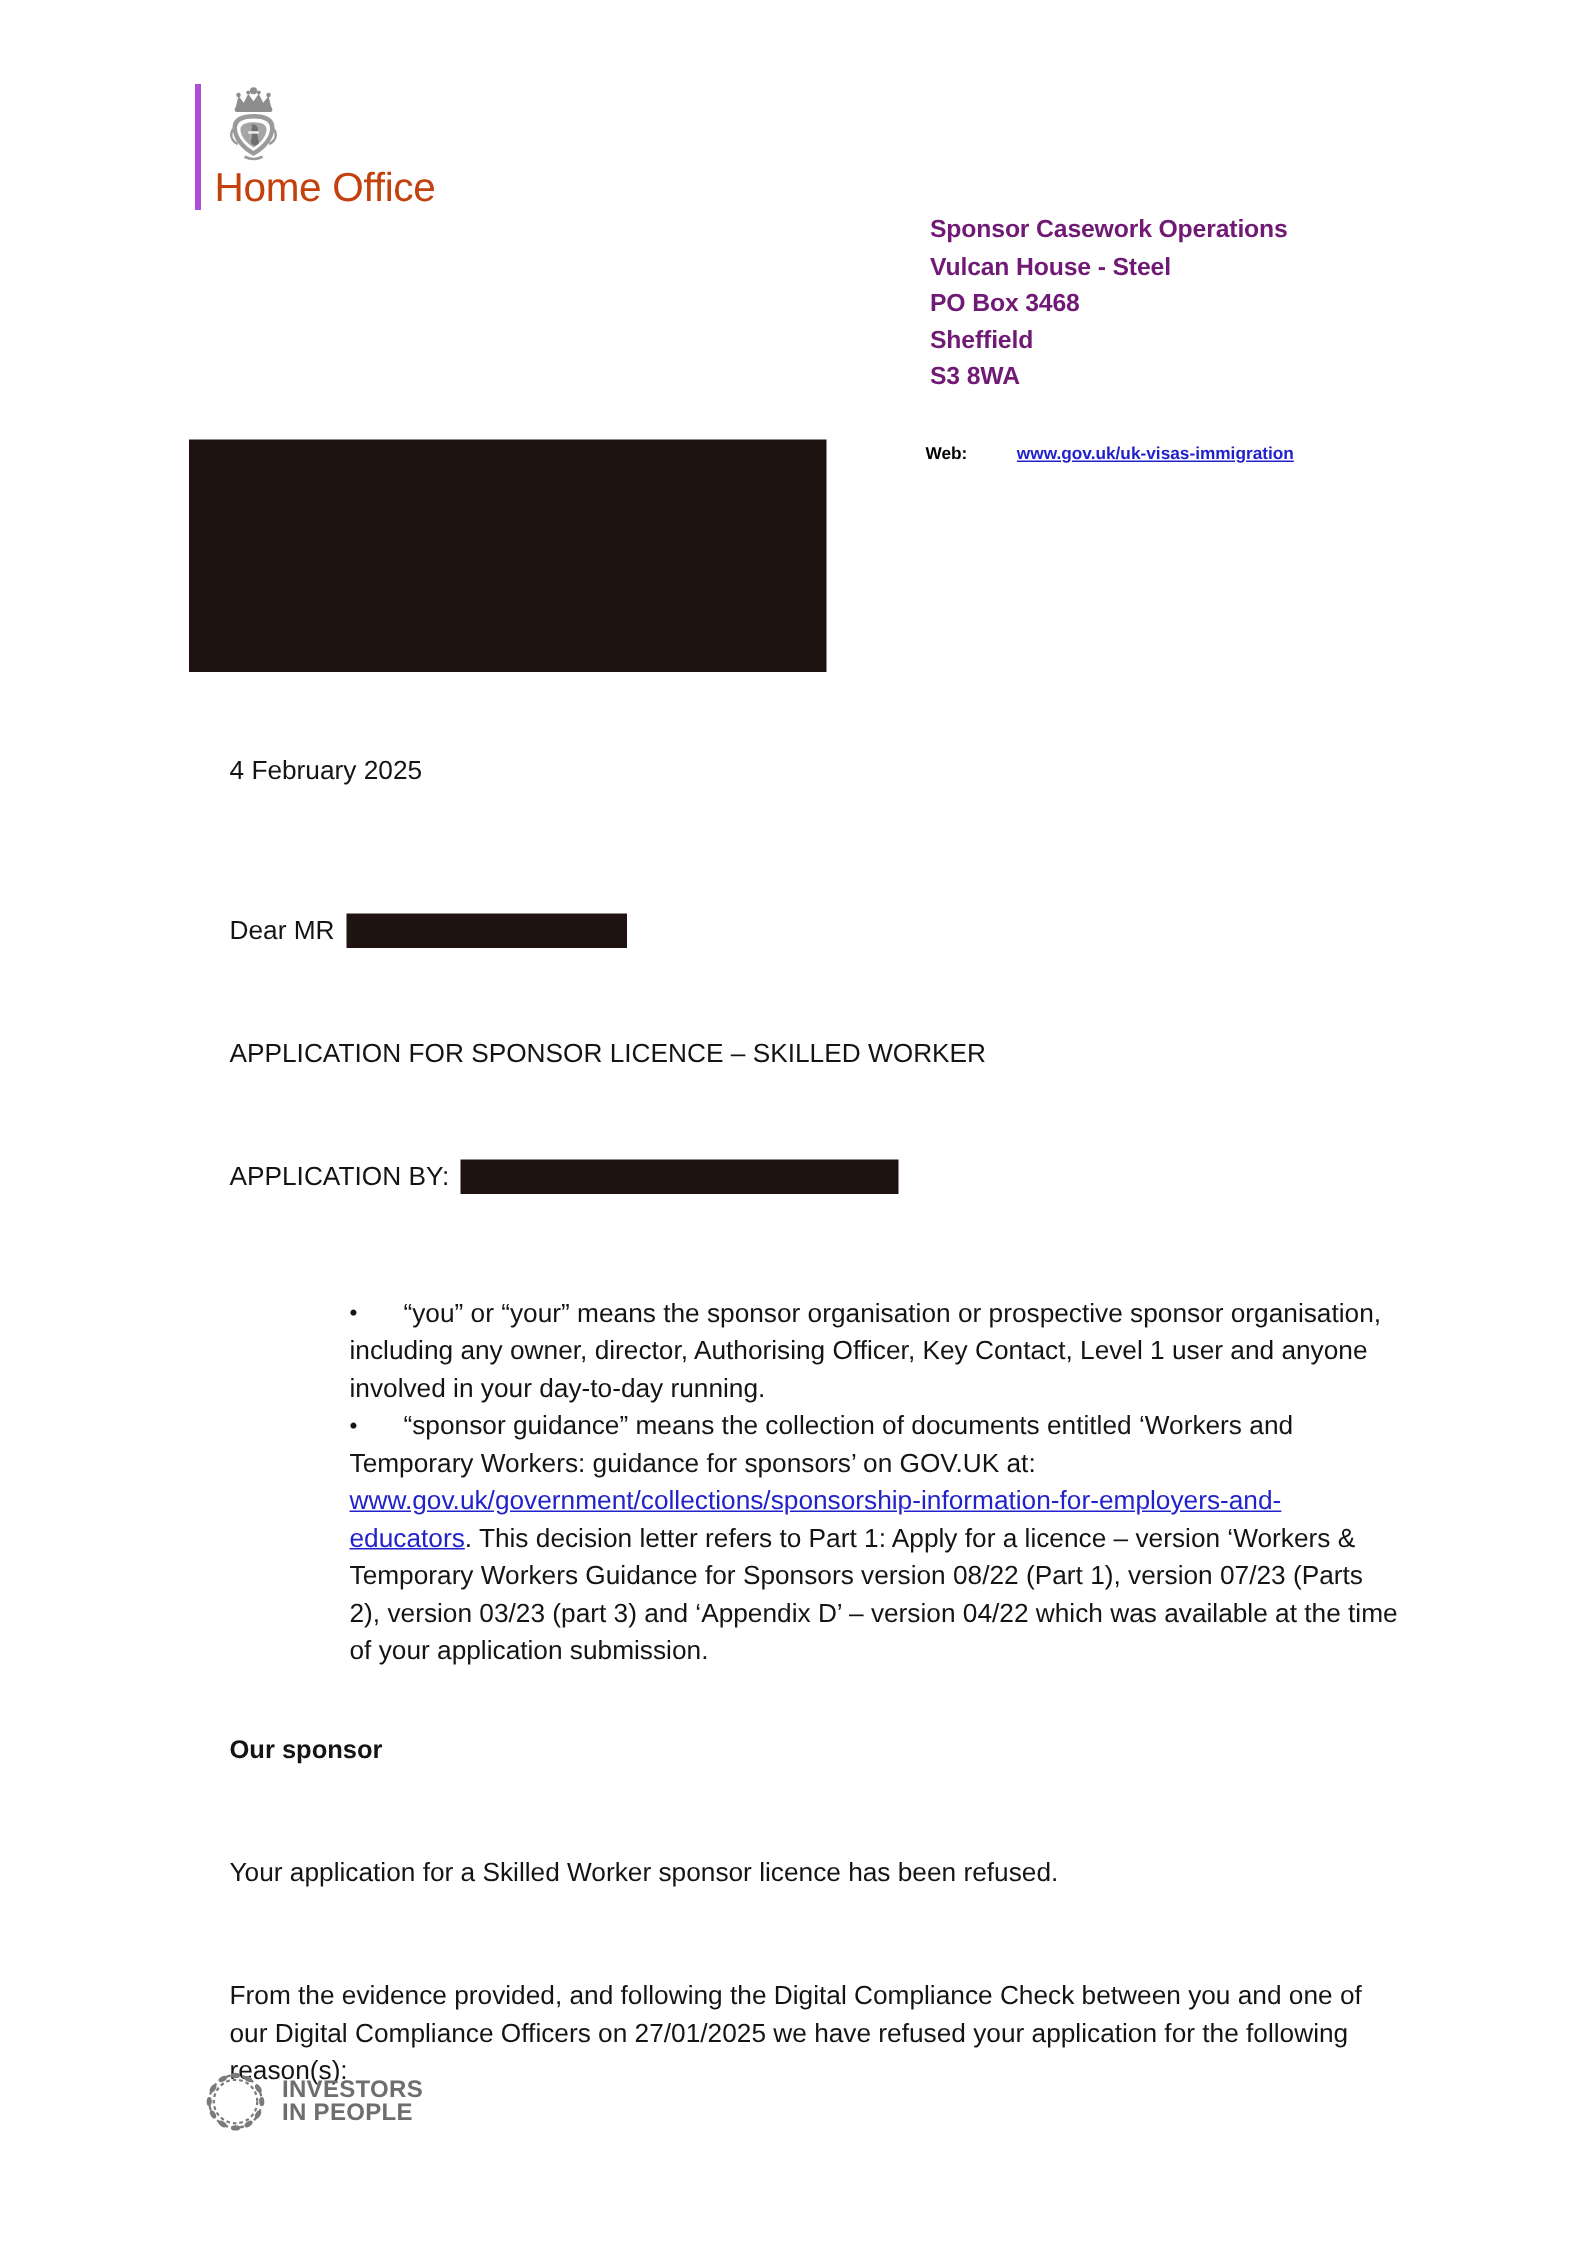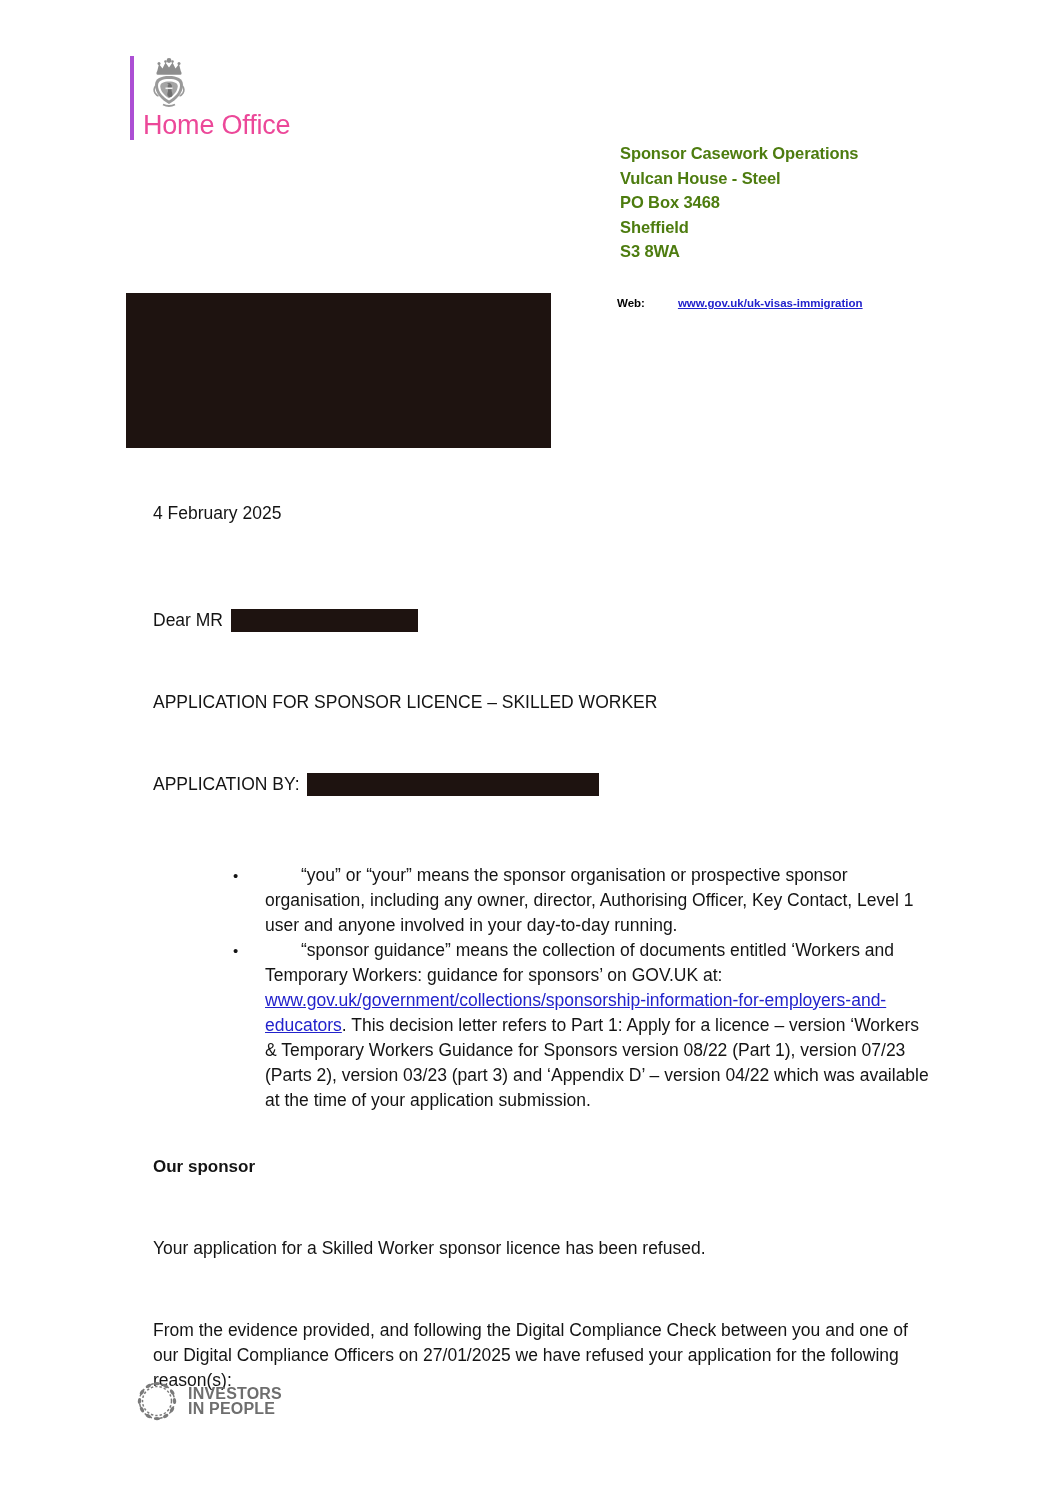--- a/index.html
+++ b/index.html
@@ -43,34 +43,34 @@
   .crest {
     width: 44px;
     height: 52px;
     margin-left: 4px;
     display: block;
   }
   .ho-name {
     font-size: 27px;
     line-height: 30px;
     letter-spacing: -0.2px;
-    color: #ec4899;
+    color: #c2410c;
     font-weight: 400;
     margin-top: 2px;
   }
 
   
   .address {
     position: absolute;
     left: 620px;
     top: 141px;
     font-size: 16.5px;
     font-weight: bold;
     line-height: 24.5px;
-    color: #4d7c0f;
+    color: #701a75;
     letter-spacing: -0.1px;
   }
   .address div { white-space: nowrap; }
 
   .weblink {
     position: absolute;
     left: 617px;
     top: 297px;
     font-size: 11.5px;
     font-weight: bold;
@@ -142,21 +142,20 @@
     left: 0px;
     top: 0px;
     width: 10px;
     text-align: left;
     font-size: 15px;
     line-height: 25px;
   }
   .bullet-text {
     display: block;
     text-indent: 36px;
-    margin-left: 32px;
   }
   .inline-link {
     color: #2222cc;
     text-decoration: underline;
     cursor: pointer;
   }
 
   
   .footer-logo {
     position: absolute;

